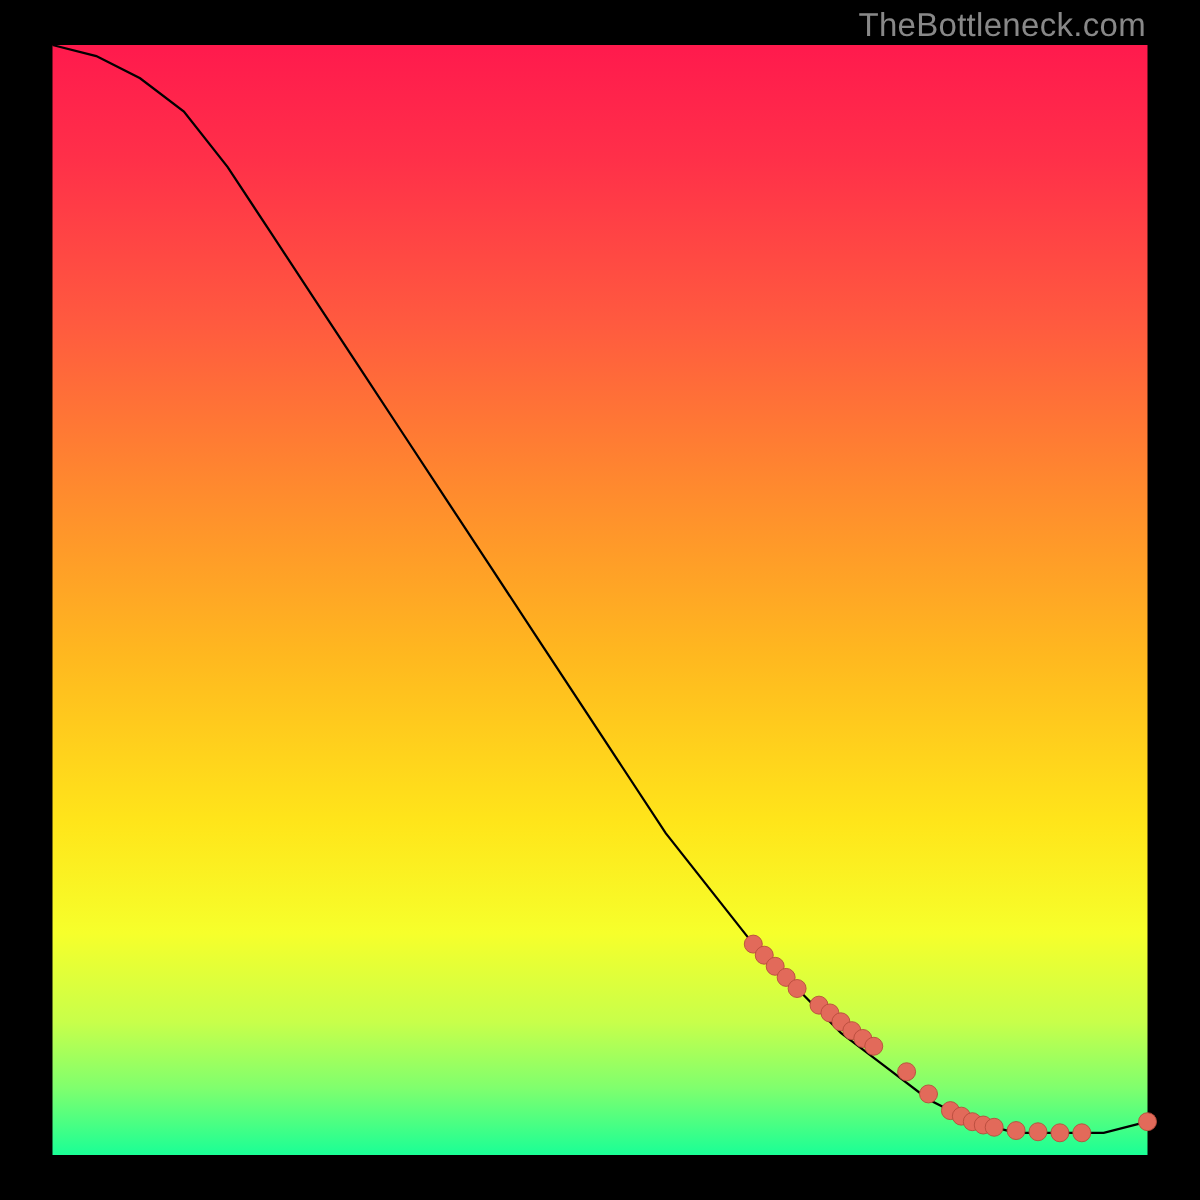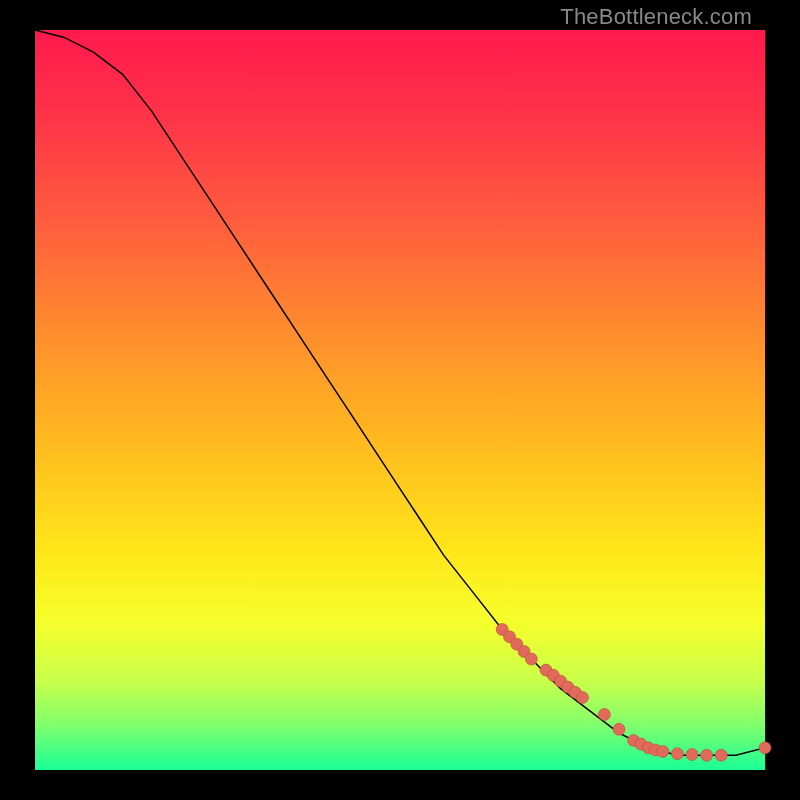--- a/index.html
+++ b/index.html
@@ -34,21 +34,21 @@
       #ffe51a 70%,
       #f6ff2b 80%,
       #c8ff4a 88%,
       #7fff6e 94%,
       #1aff96 100%
     );
   }
   .watermark {
     position: absolute;
     top: 4px;
-    right: 48px;
+    right: 36px;
     color: #888;
     font-size: 22px;
     font-weight: 500;
     letter-spacing: 0.2px;
     user-select: none;
   }
   svg.overlay {
     position: absolute;
     left: 35px;
     top: 30px;

